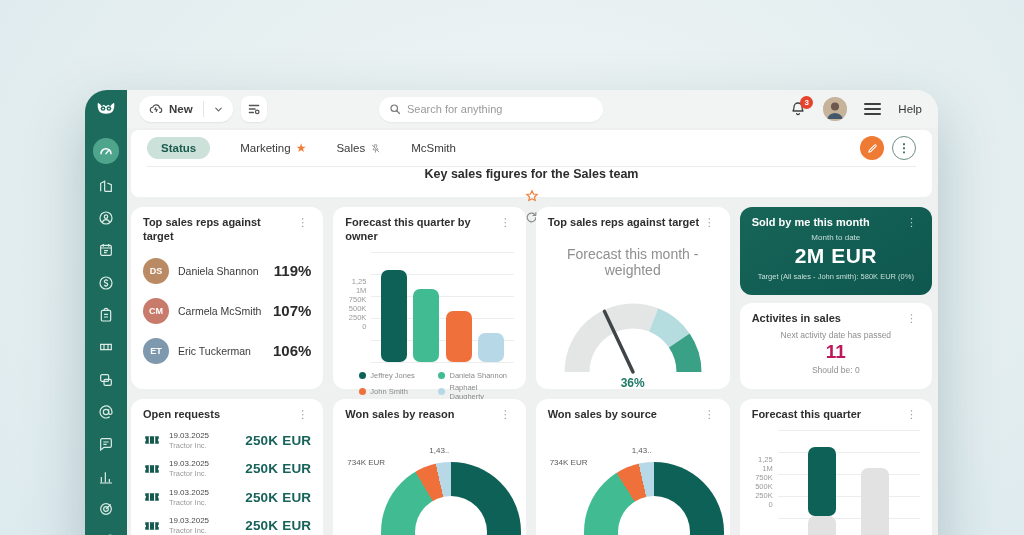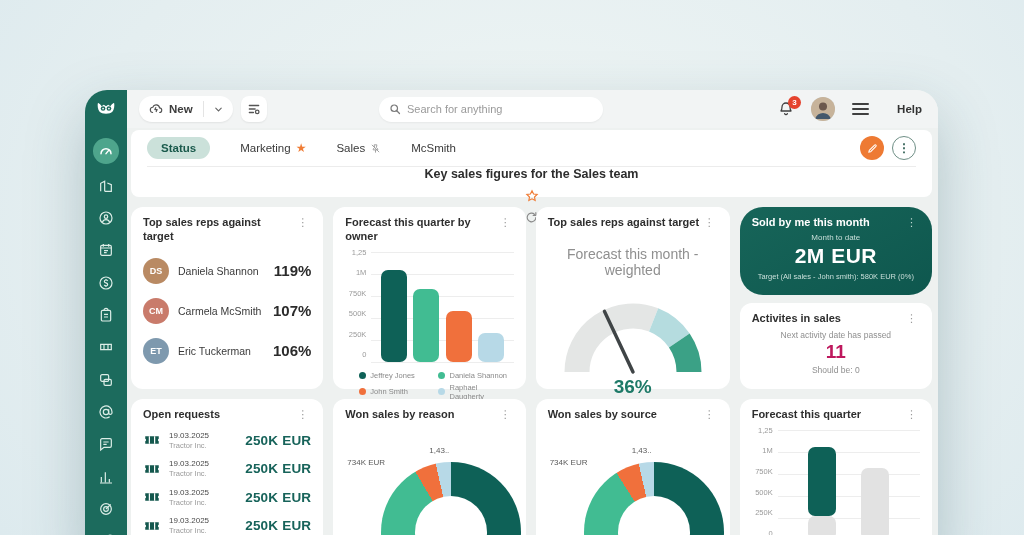--- a/index.html
+++ b/index.html
@@ -38,21 +38,21 @@
   .search input { border:none; outline:none; flex:1; font-size:11px; color:#444; background:transparent; font-family:inherit;}
   .search input::placeholder { color:#9a9a9a; }
   .top-right { margin-left:auto; display:flex; align-items:center; gap:17px; }
   .bell-wrap { position:relative; color:#3f3f3f; cursor:pointer; }
   .badge { position:absolute; top:-5px; right:-7px; min-width:13px; height:13px; background:#E5432E;
            border-radius:7px; color:#fff; font-size:8px; font-weight:700; display:flex; align-items:center;
            justify-content:center; padding:0 3px; }
   .avatar { width:24px; height:24px; border-radius:50%; background:#cfd8da; overflow:hidden; cursor:pointer; }
   .burger { display:flex; flex-direction:column; gap:3px; cursor:pointer; }
   .burger span { width:17px; height:2px; background:#3f3f3f; border-radius:1px; }
-  .help { font-size:11.5px; color:#333; font-weight:700; cursor:pointer;margin-left:11px; }
+  .help { font-size:11.5px; color:#333; font-weight:400; cursor:pointer; }
 
   .content { flex:1; padding:0 6px 0 4px; overflow:hidden; background:#EEF1F0;}
 
   
   .panel { background:#fff; border-radius:8px; margin-top:2px; }
   .tabs-row { display:flex; align-items:center; height:36px; padding:0 16px; gap:30px; }
   .tab { font-size:11.5px; color:#3a3a3a; cursor:pointer; display:flex; align-items:center; gap:5px; }
   .tab.active { background:#CBE1DA; color:#1A5A4C; font-weight:700; padding:5px 14px; border-radius:14px; }
   .tab-star { color:#F07D36; font-size:12px; }
   .panel-actions { margin-left:auto; display:flex; gap:8px; align-items:center; }
@@ -78,37 +78,37 @@
 
   
   .rep-row { display:flex; align-items:center; margin-top:14px; gap:9px; }
   .rep-avatar { width:26px; height:26px; border-radius:50%; display:flex; align-items:center; justify-content:center;
                 font-size:9px; font-weight:700; color:#fff; }
   .rep-name { font-size:10.5px; color:#3a3a3a; flex:1; }
   .rep-val { font-size:15px; font-weight:700; color:#2b2b2b; }
 
   
   .chart-wrap { display:flex; margin-top:8px; }
-  .y-axis { width:26px; display:flex; flex-direction:column; justify-content:space-between; align-items:flex-end;
+  .y-axis { width:26px; display:flex; flex-direction:column; justify-content:center; align-items:flex-end;
             padding-right:5px; font-size:7.5px; color:#9a9a9a; height:112px; transform:translateY(-4px); }
   .plot { position:relative; flex:1; height:110px; }
   .gridline { position:absolute; left:0; right:0; height:1px; background:#EDEDED; }
   .bars { position:absolute; inset:0; display:flex; align-items:flex-end; justify-content:space-around; padding:0 6px; }
   .vbar { width:26px; border-radius:7px; }
   .legend { display:grid; grid-template-columns:1fr 1fr; gap:3px 4px; margin:7px 0 0 14px; }
   .legend-item { display:flex; align-items:center; gap:4px; font-size:7.5px; color:#8a8a8a; }
   .legend-dot { width:7px; height:7px; border-radius:50%; flex-shrink:0; }
 
   
   .gauge-sub { text-align:center; font-size:14px; color:#8f8f8f; margin-top:16px; }
   .gauge-box { display:flex; justify-content:center; margin-top:4px; }
-  .gauge-val { text-align:center; font-size:19px; font-weight:700; color:#1E7A68; margin-top:-2px; }
-
-  
-  .dark-card { background:linear-gradient(150deg,#176559 0%,#0E574E 100%); height:88px;border-radius:23px; }
+  .gauge-val { text-align:center; font-size:12px; font-weight:700; color:#1E7A68; margin-top:-2px; }
+
+  
+  .dark-card { background:linear-gradient(150deg,#176559 0%,#0E574E 100%); height:88px; }
   .dark-card .card-title { color:#fff; }
   .dc-sub { text-align:center; font-size:8px; color:#C9DFDA; margin-top:3px; }
   .dc-val { text-align:center; font-size:21px; font-weight:700; color:#fff; margin-top:2px; letter-spacing:.5px; }
   .dc-target { text-align:center; font-size:7.5px; color:#C9DFDA; margin-top:4px; }
 
   
   .act-card { height:86px; }
   .act-sub { text-align:center; font-size:8.5px; color:#8f8f8f; margin-top:4px; }
   .act-val { text-align:center; font-size:19px; font-weight:700; color:#be185d; margin-top:1px; }
   .act-foot { text-align:center; font-size:8.5px; color:#8f8f8f; margin-top:2px; }

